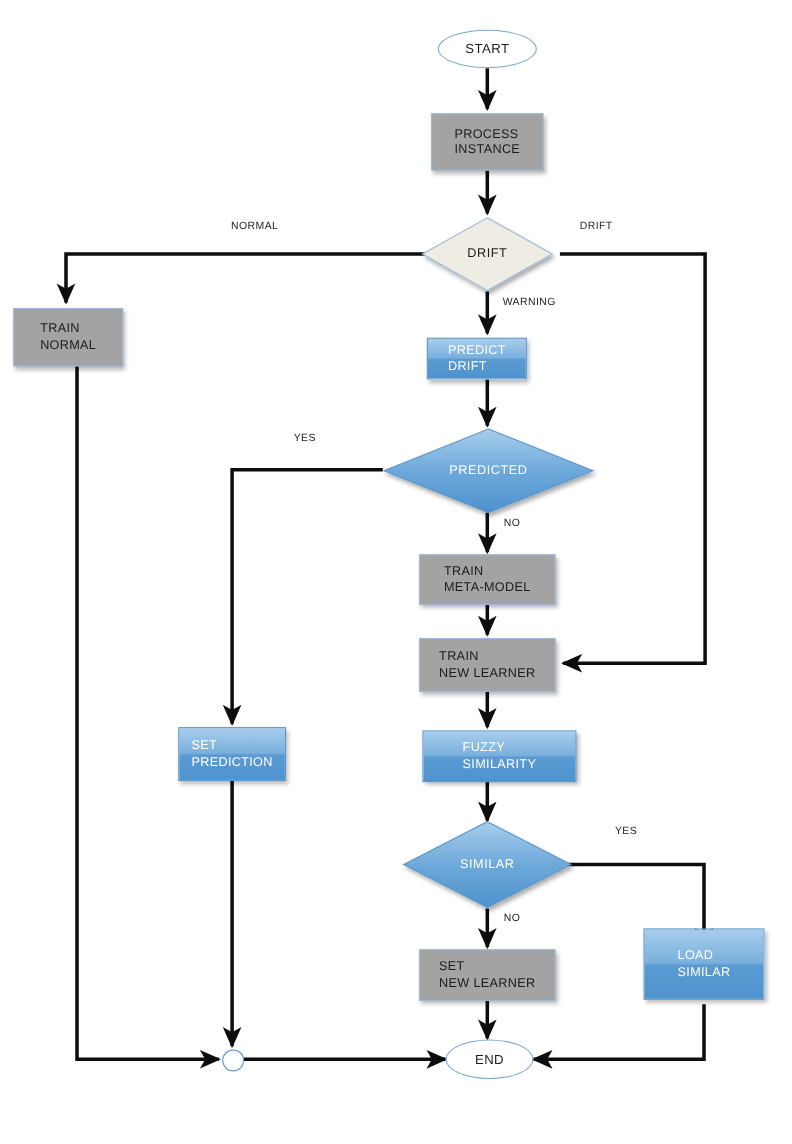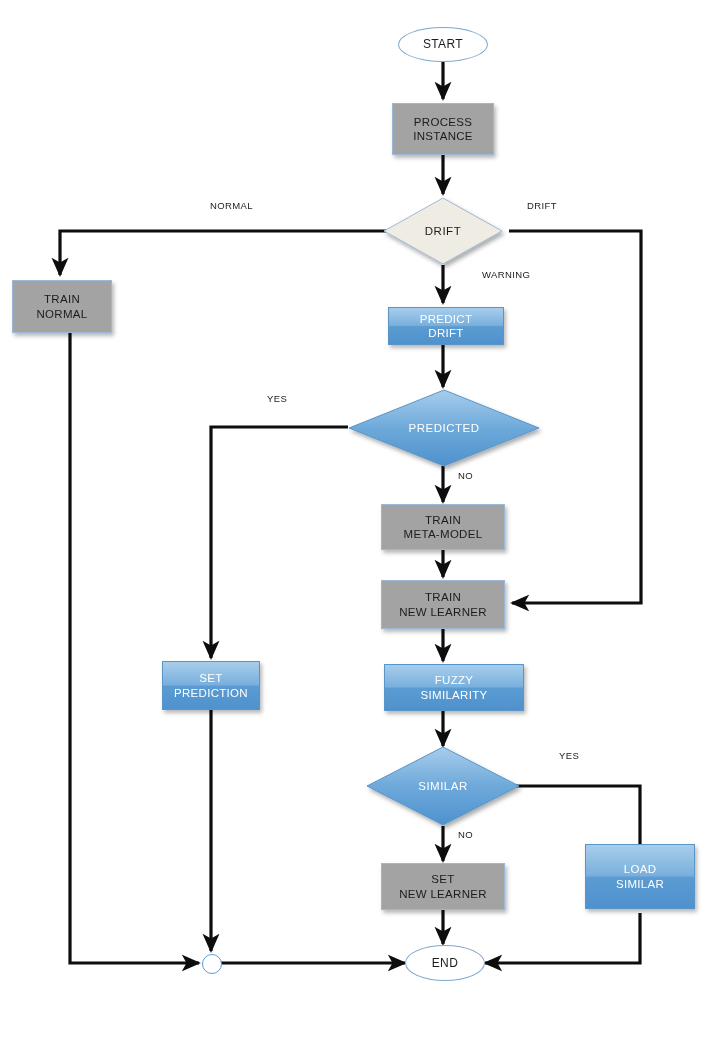--- a/index.html
+++ b/index.html
@@ -24,21 +24,20 @@
     left: 0;
     top: 0;
     width: 720px;
     height: 1040px;
   }
   .node {
     position: absolute;
     display: flex;
     align-items: center;
     justify-content: center;
-    text-align: center;
     line-height: 1.25;
     box-sizing: border-box;
     z-index: 5;
   }
   
   .rect-beige {
     background: #a3a3a3;
     border: 1px solid #9cb8d6;
     color: #1c1c1c;
     font-size: 11.5px;
@@ -158,21 +157,21 @@
       <path d="M221,963 L405,963" marker-end="url(#arrow)"></path>
 
       <path d="M443,910 L443,944" marker-end="url(#arrow)"></path>
 
       <path d="M640,913 L640,963 L485,963" marker-end="url(#arrow)"></path>
     </g>
   </svg>
 
   <div class="edge-label" style="left:210px; top:200px;">NORMAL</div>
   <div class="edge-label" style="left:527px; top:200px;">DRIFT</div>
-  <div class="edge-label" style="left:482px; top:269px;">WARNING</div>
+  <div class="edge-label" style="left:457px; top:269px;">WARNING</div>
   <div class="edge-label" style="left:267px; top:393px;">YES</div>
   <div class="edge-label" style="left:458px; top:470px;">NO</div>
   <div class="edge-label" style="left:559px; top:750px;">YES</div>
   <div class="edge-label" style="left:458px; top:829px;">NO</div>
 
   <div class="node ellipse" style="left:398px; top:27px; width:90px; height:35px;">
     <span class="nlines">START</span>
   </div>
 
   <div class="node rect-beige" style="left:392px; top:103px; width:102px; height:52px;">
@@ -185,21 +184,21 @@
       <polygon points="60,1 119,34 60,67 1,34" fill="#efece3" stroke="#9cb8d6" stroke-width="1" filter="url(#softshadow)"></polygon>
     </svg>
     <div class="dlabel">DRIFT</div>
   </div>
 
   <div class="node rect-beige" style="left:12px; top:280px; width:100px; height:53px;">
     <span class="nlines">TRAIN
 NORMAL</span>
   </div>
 
-  <div class="node rect-blue" style="left:388px; top:307px; width:116px; height:38px;">
+  <div class="node rect-blue" style="left:388px; top:307px; width:91px; height:38px;">
     <span class="nlines">PREDICT
 DRIFT</span>
   </div>
 
   <div class="diamond blue" style="left:348px; top:389px; width:192px; height:78px;">
     <svg width="192" height="78" viewBox="0 0 192 78">
       <defs>
         <linearGradient id="bluegrad-predicted" x1="0" y1="0" x2="0" y2="1">
           <stop offset="0%" stop-color="#a8cdec"></stop>
           <stop offset="50%" stop-color="#6ea9da"></stop>

